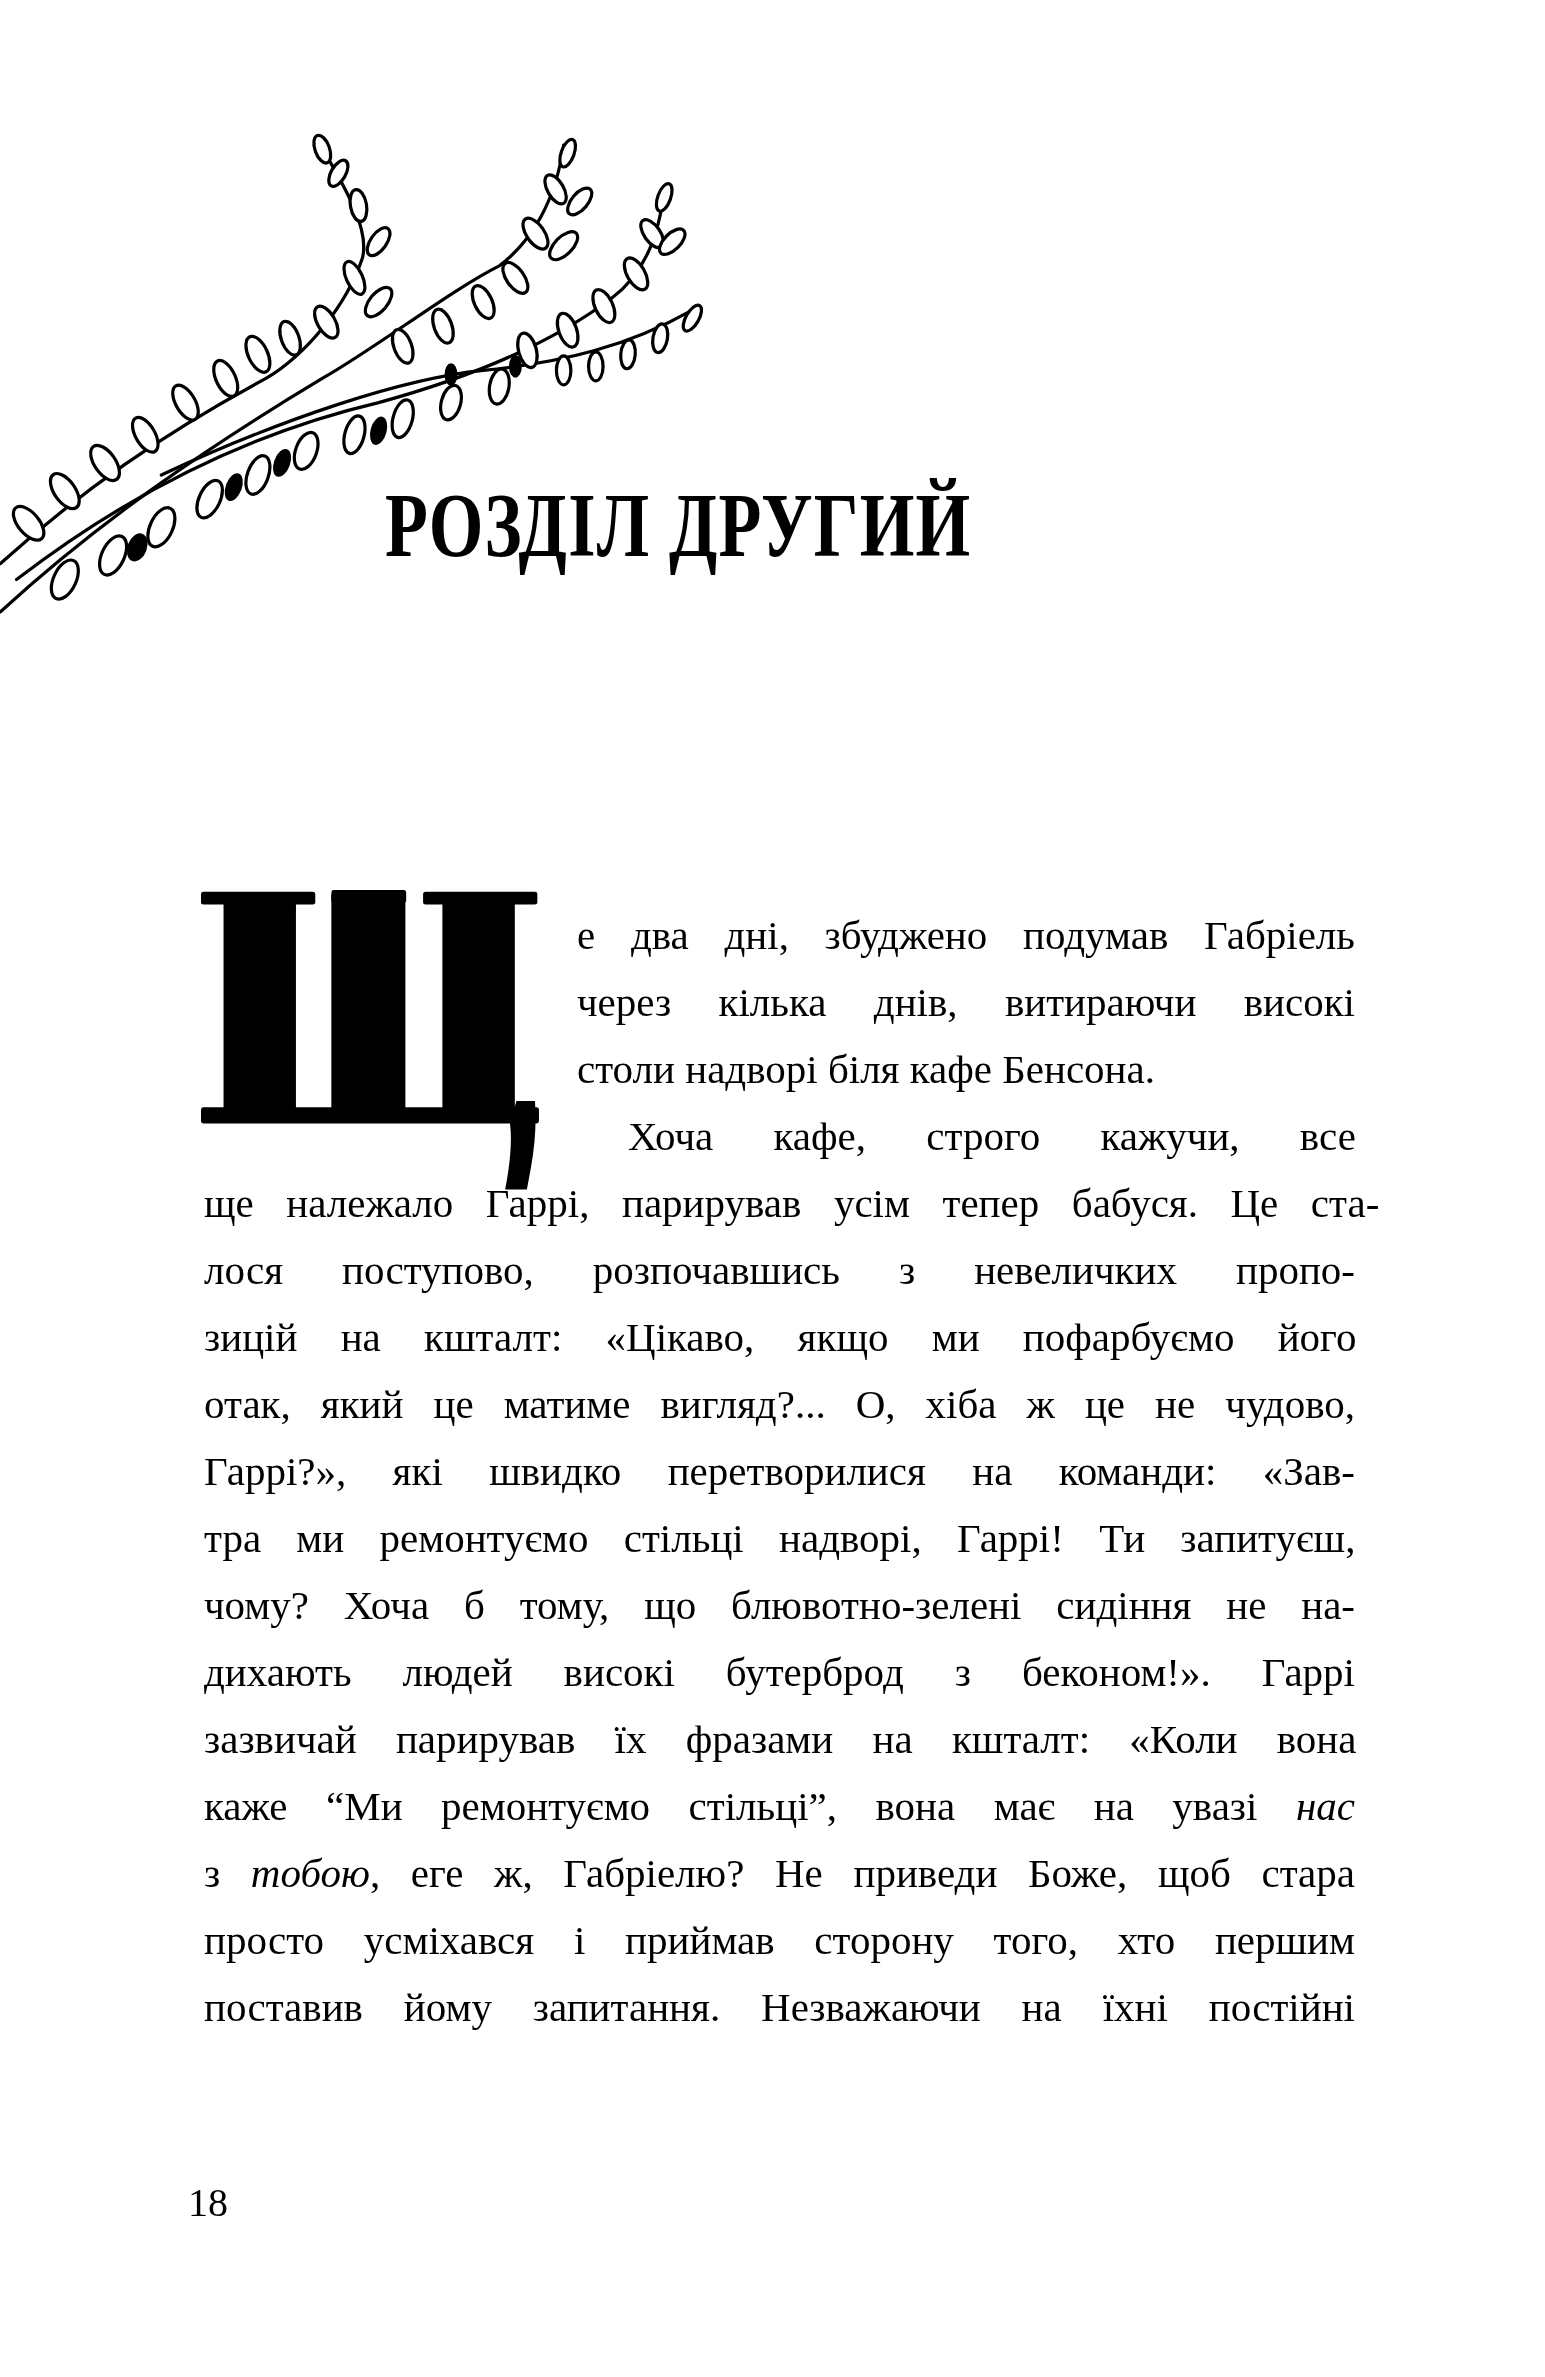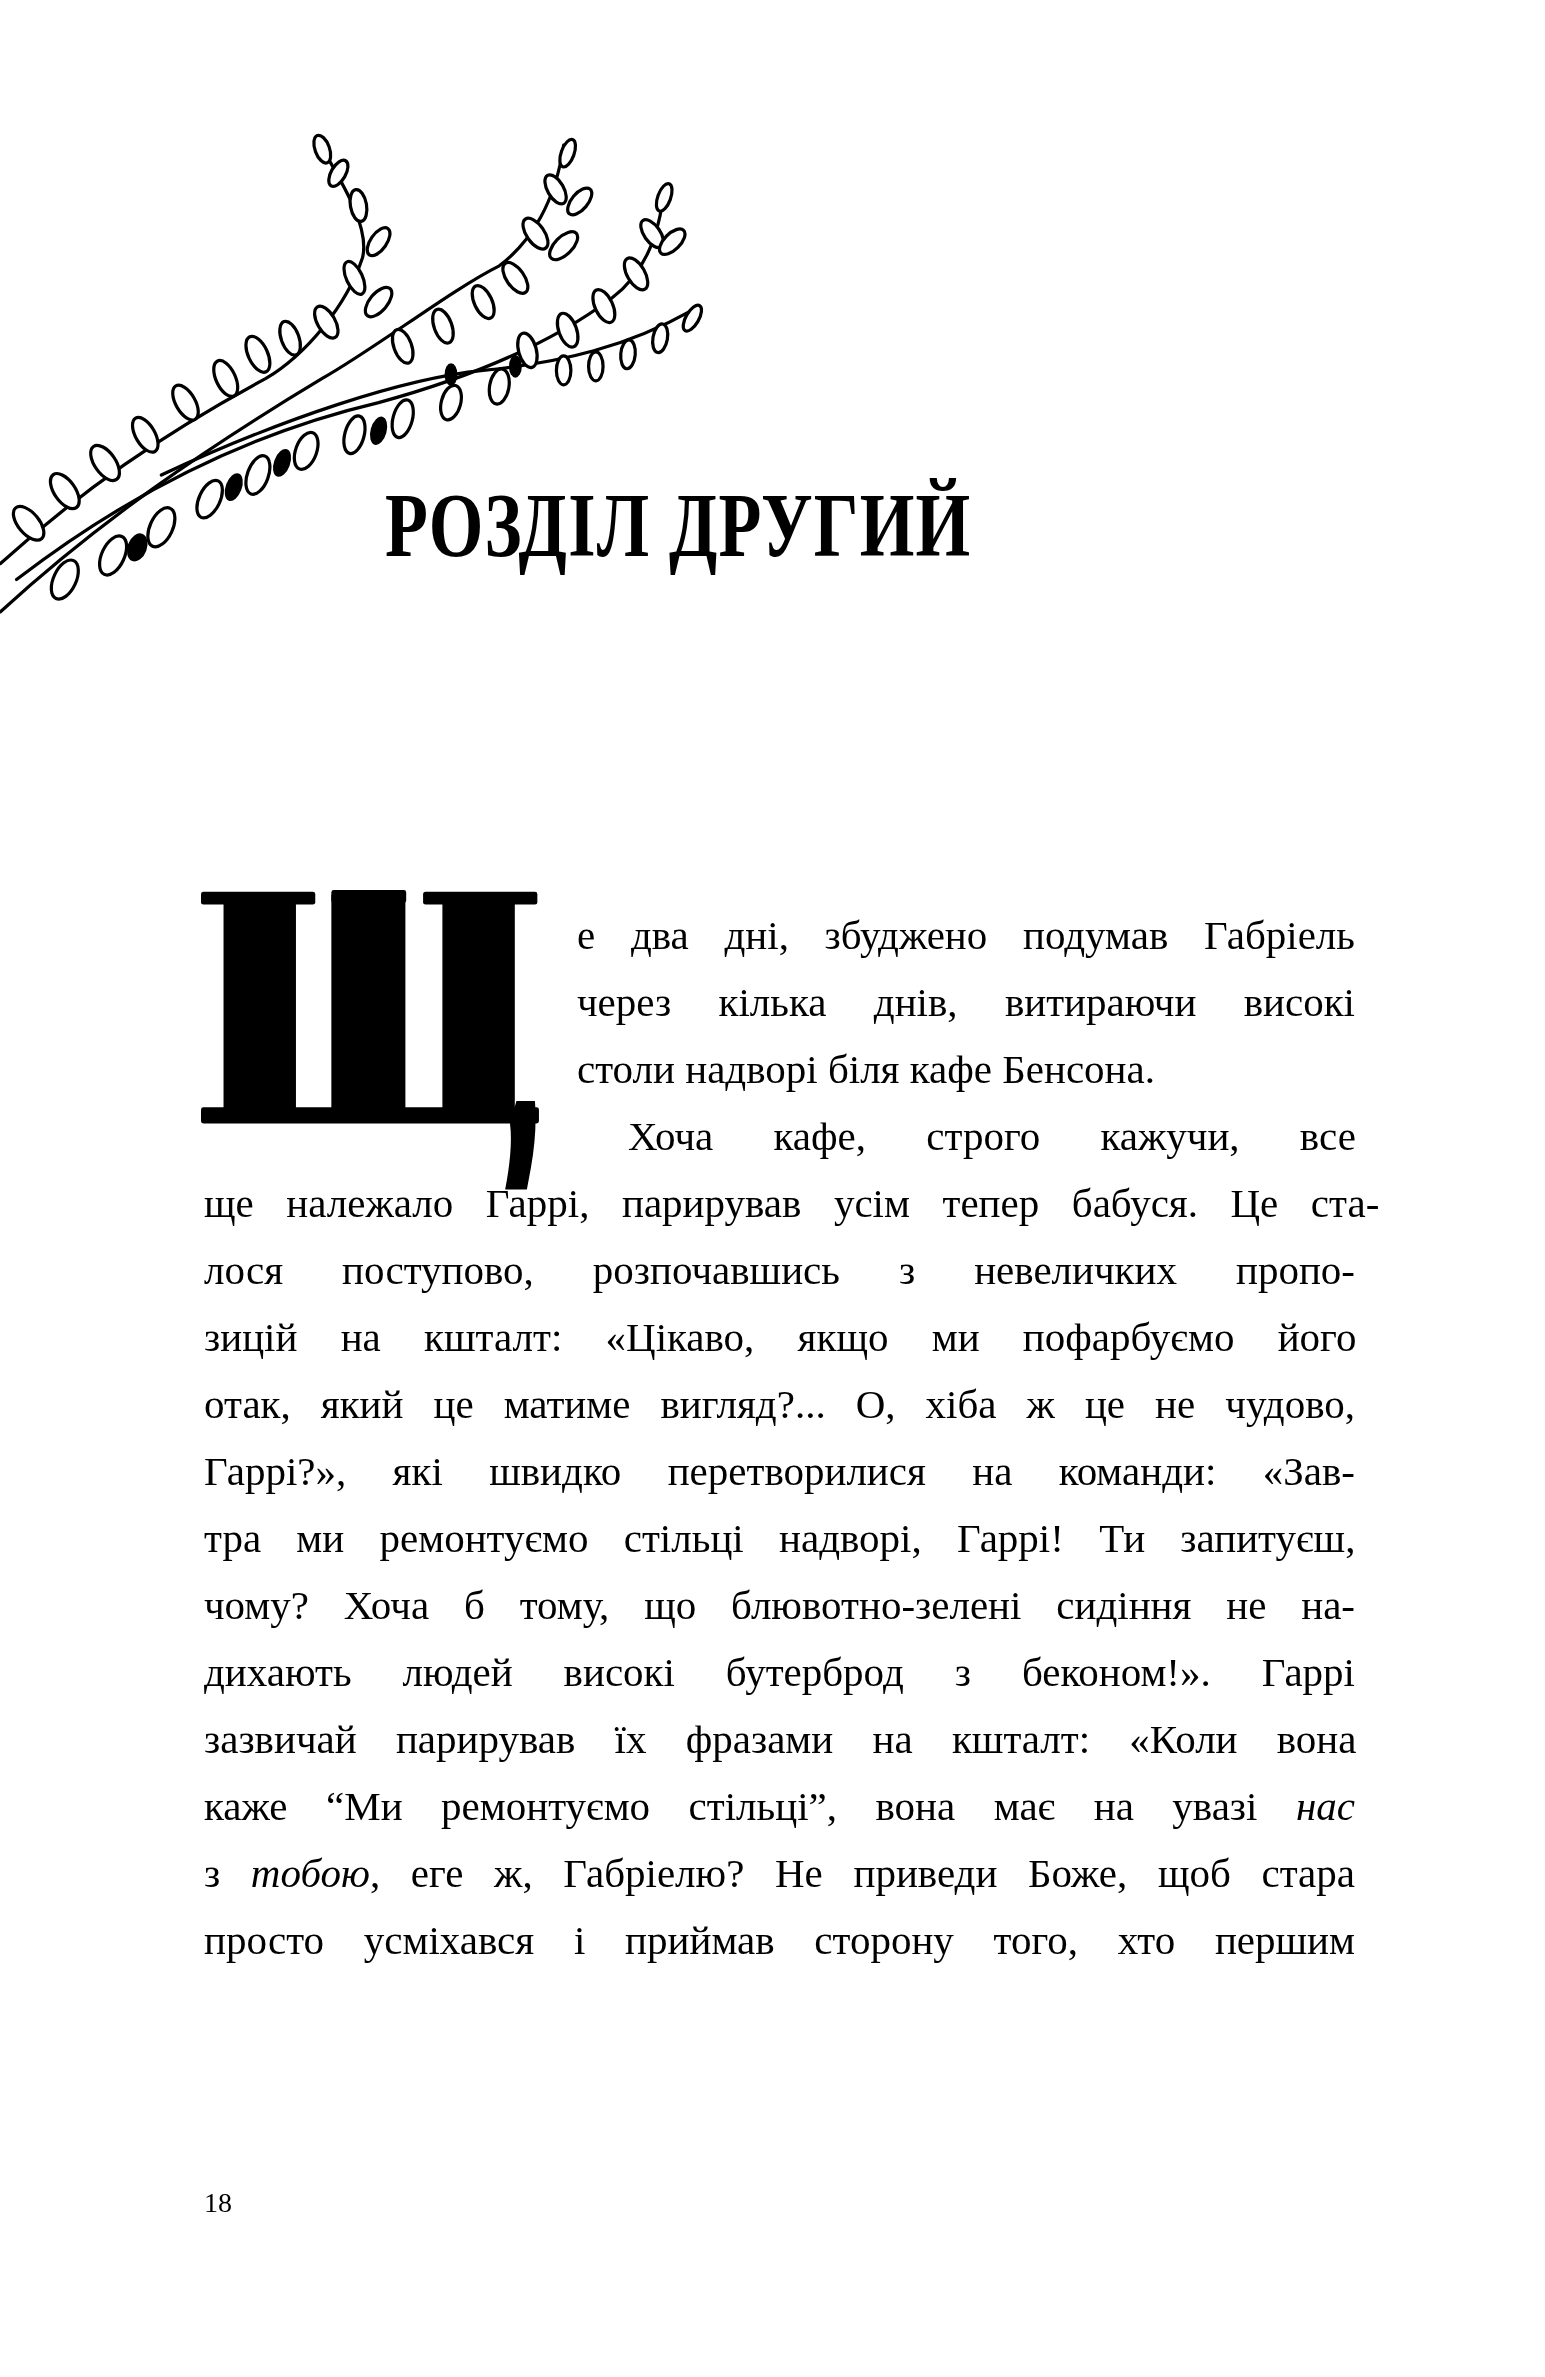--- a/index.html
+++ b/index.html
@@ -14,22 +14,22 @@
   .dropcap { position: absolute; left: 201px; top: 890px; width: 346px; height: 306px; }
   .body-text {
     position: absolute; left: 204px; top: 902px; width: 1151px;
     font-family: "Liberation Serif", serif; font-size: 41px; line-height: 67px;
   }
   .line { display: block; white-space: nowrap; text-align: justify; text-align-last: justify; height: 67px; }
   .line.indent-drop { margin-left: 373px; }
   .line.short { text-align-last: left; }
   .line .ital { font-style: italic; }
   .page-number {
-    position: absolute; left: 204px; top: 2180px;
-    font-family: "Liberation Serif", serif; font-size: 28px; line-height: 45px;
+    position: absolute; left: 188px; top: 2180px;
+    font-family: "Liberation Serif", serif; font-size: 40px; line-height: 45px;
   }
 </style>
 </head>
 <body>
 
 <svg class="illustration" viewBox="0 150 900 660" xmlns="http://www.w3.org/2000/svg">
   <g fill="none" stroke="#000" stroke-width="4" stroke-linecap="round">
 
     <path d="M0,760 C120,650 250,560 400,470 C470,430 560,360 620,330 C660,300 690,250 700,180"></path>
     <path d="M0,700 C100,610 200,540 330,470 C380,440 430,380 450,320 C460,280 420,220 395,175"></path>
@@ -128,16 +128,17 @@
   <span class="line" style="display: block; width: auto; word-spacing: 33px;">зицій на кшталт: «Цікаво, якщо ми пофарбуємо його</span>
   <span class="line" style="display: block; width: auto; word-spacing: 19.6px;">отак, який це матиме вигляд?... О, хіба ж це не чудово,</span>
   <span class="line" style="display: block; width: auto; word-spacing: 36px;">Гаррі?», які швидко перетворилися на команди: «Зав-</span>
   <span class="line" style="display: block; width: auto; word-spacing: 25px;">тра ми ремонтуємо стільці надворі, Гаррі! Ти запитуєш,</span>
   <span class="line" style="display: block; width: auto; word-spacing: 24.5px;">чому? Хоча б тому, що блювотно-зелені сидіння не на-</span>
   <span class="line" style="display: block; width: auto; word-spacing: 39px;">дихають людей високі бутерброд з беконом!». Гаррі</span>
   <span class="line" style="display: block; width: auto; word-spacing: 29px;">зазвичай парирував їх фразами на кшталт: «Коли вона</span>
   <span class="line" style="display: block; width: auto; word-spacing: 28px;"><span>каже “Ми ремонтуємо стільці”, вона має на увазі </span><span class="ital">нас</span></span>
   <span class="line" style="display: block; width: auto; word-spacing: 20px;"><span>з </span><span class="ital">тобою</span><span>, еге ж, Габріелю? Не приведи Боже, щоб стара</span></span>
   <span class="line" style="display: block; width: auto; word-spacing: 29px;">просто усміхався і приймав сторону того, хто першим</span>
+  <span class="line" style="display: block; width: auto; word-spacing: 30.5px;">поставив йому запитання. Незважаючи на їхні постійні</span>
 </div>
 
 <div class="page-number">18</div>
 
 
 </body></html>

